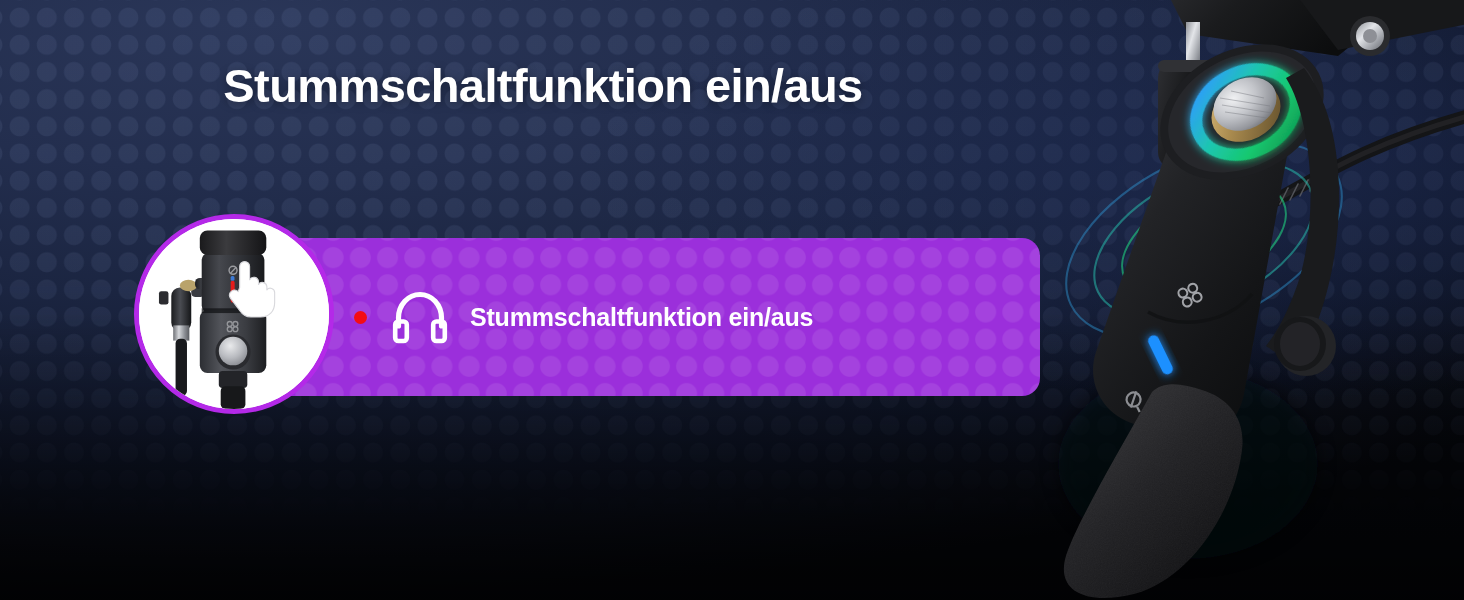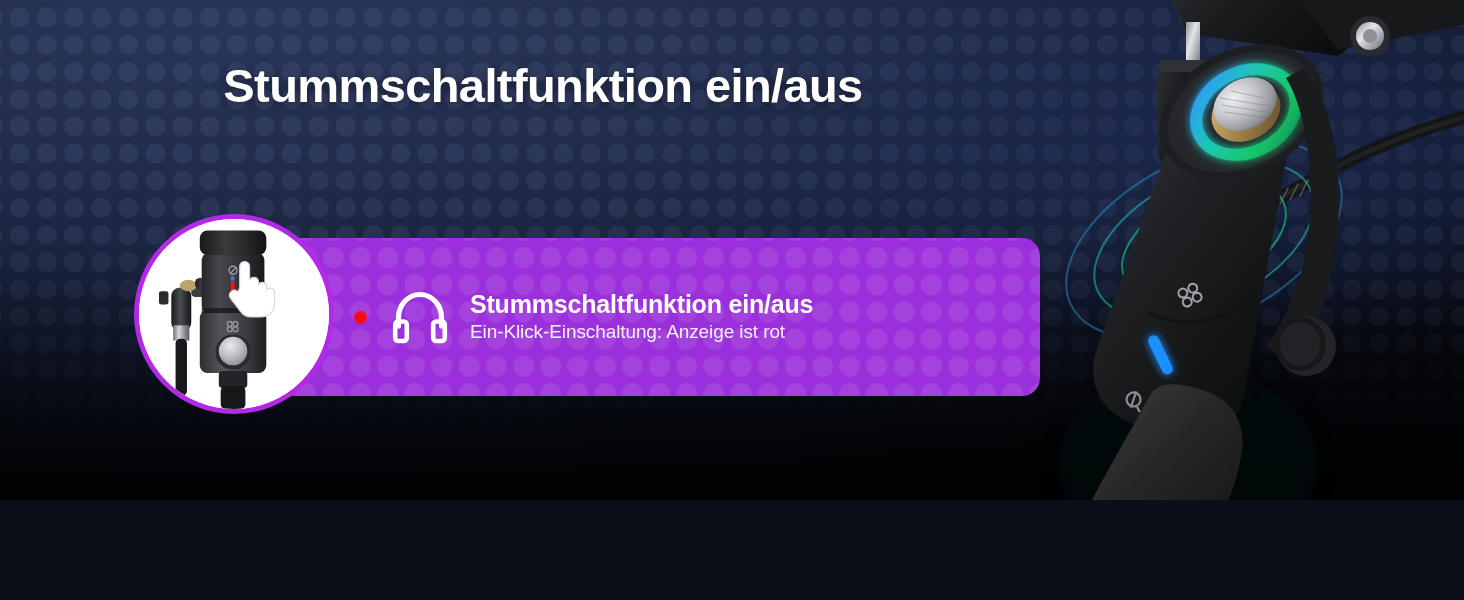--- a/index.html
+++ b/index.html
@@ -3,21 +3,21 @@
 <meta charset="utf-8">
 <style>
   html, body {
     margin: 0;
     padding: 0;
     background: #0c0f18;
   }
   .stage {
     position: relative;
     width: 1464px;
-    height: 500px;
+    height: 600px;
     overflow: hidden;
     font-family: "Liberation Sans", sans-serif;
     background: #6d28d9;
   }
 
   
   .bg-base {
     position: absolute;
     inset: 0;
     background:
@@ -160,21 +160,20 @@
       <div class="status-dot"></div>
 
       <svg class="hp-icon" viewBox="0 0 58 56">
         <path d="M7.5 37 V29 C7.5 15.8 17.2 5.5 29 5.5 C40.8 5.5 50.5 15.8 50.5 29 V37" fill="none" stroke="#ffffff" stroke-width="5.2" stroke-linecap="round"></path>
         <rect x="4.2" y="32.5" width="11.6" height="19.5" rx="3.2" fill="none" stroke="#ffffff" stroke-width="4.6"></rect>
         <rect x="42.2" y="32.5" width="11.6" height="19.5" rx="3.2" fill="none" stroke="#ffffff" stroke-width="4.6"></rect>
       </svg>
 
       <div class="banner-text">
         <div class="banner-title">Stummschaltfunktion ein/aus</div>
-        <div class="banner-sub">Ein-Klick-Einschaltung: Anzeige ist rot</div>
       </div>
     </div>
   </div>
 
   <div class="inset">
     <svg viewBox="0 0 200 200">
       <defs>
         <linearGradient id="bodyG" x1="0" y1="0" x2="1" y2="0">
           <stop offset="0%" stop-color="#25262a"></stop>
           <stop offset="28%" stop-color="#46484e"></stop>

